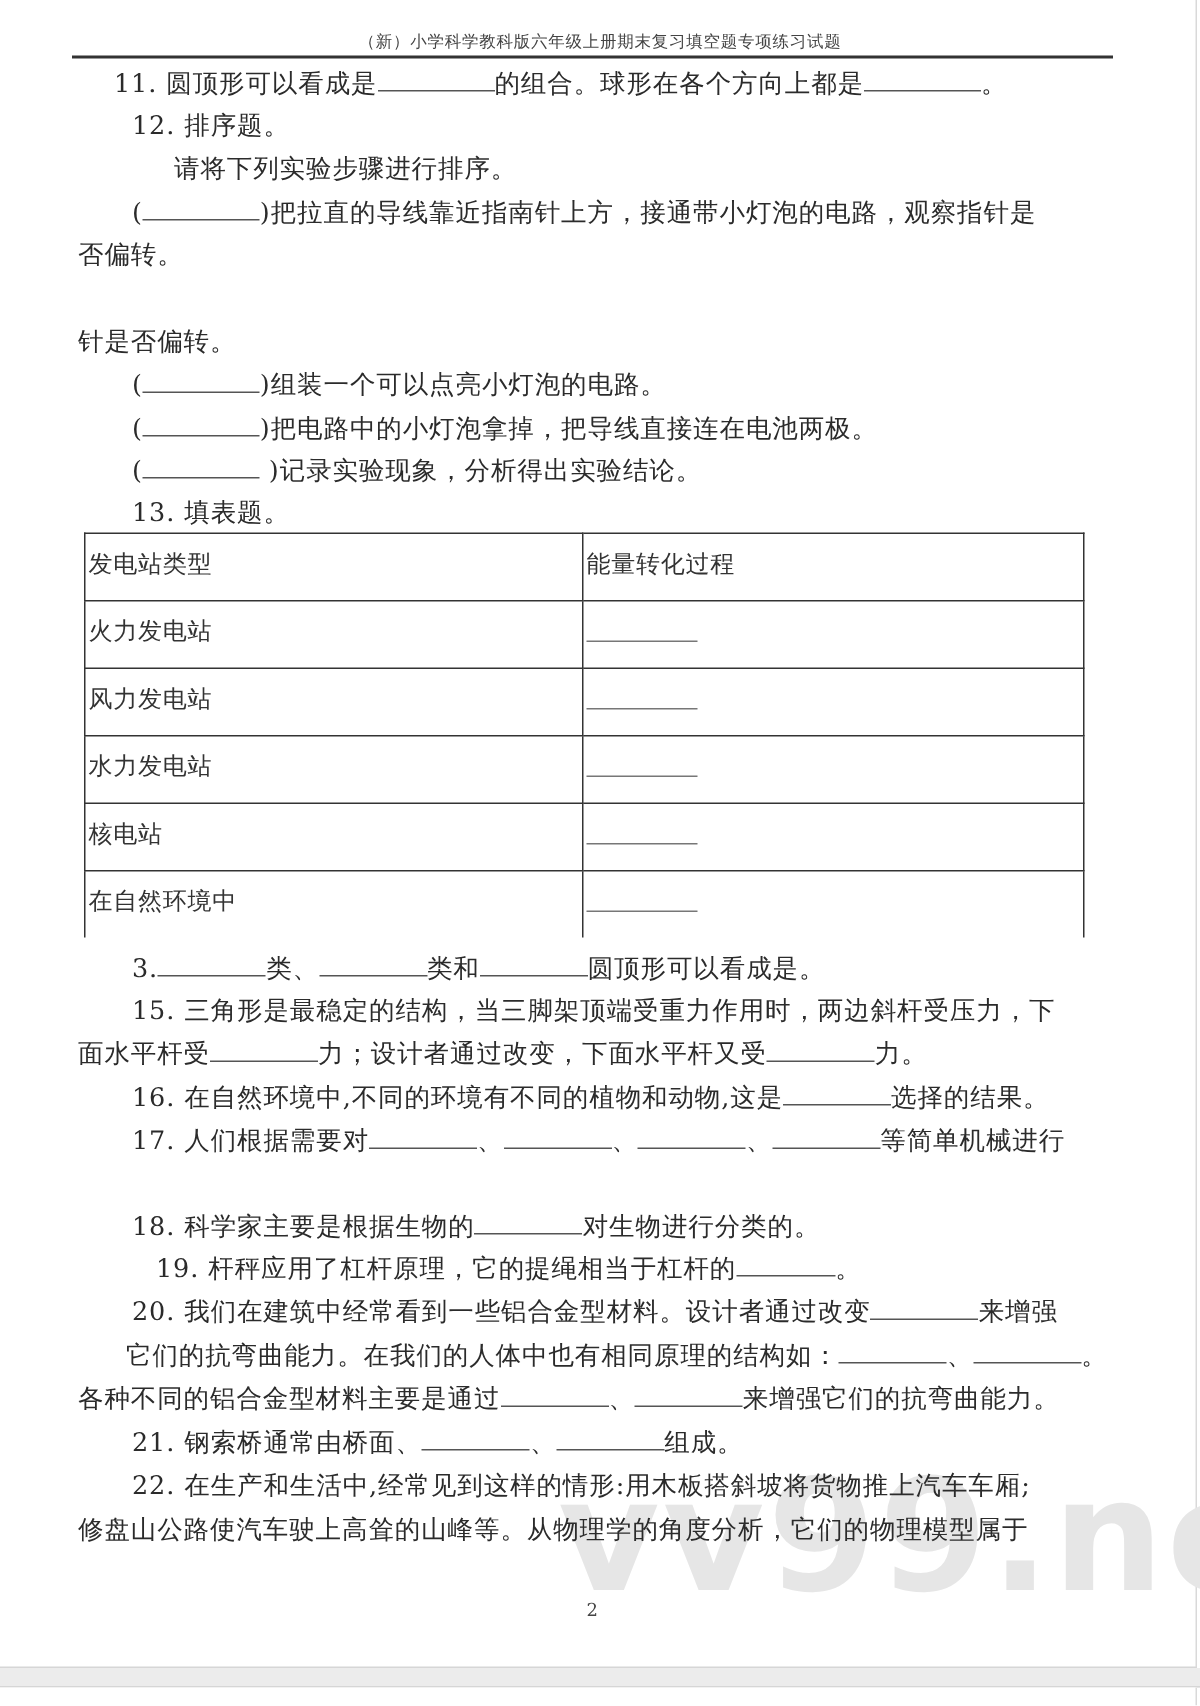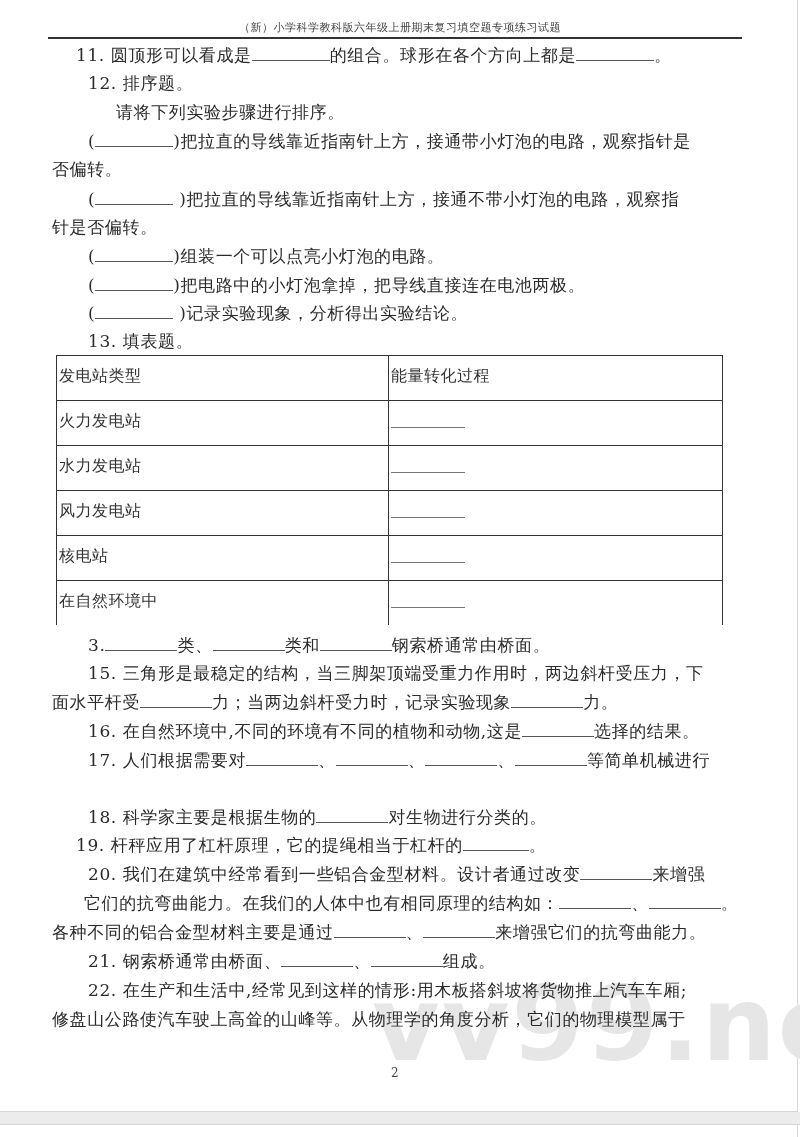--- a/index.html
+++ b/index.html
@@ -79,23 +79,20 @@
   </div>
 
   <div class="line" style="left:88px; top:72px;">12. 排序题。</div>
   <div class="line" style="left:116px; top:101px;">请将下列实验步骤进行排序。</div>
 
   <div class="line" style="left:88px; top:130px;">
     <span>(</span><span class="blank w78"></span><span>)</span><span>把拉直的导线靠近指南针上方，接通带小灯泡的电路，观察指针是</span>
   </div>
   <div class="line" style="left:52px; top:158px;">否偏转。</div>
 
-  <div class="line" style="left:88px; top:188px;">
-    <span>(</span><span class="blank w78"></span><span> )</span><span>把拉直的导线靠近指南针上方，接通不带小灯泡的电路，观察指</span>
-  </div>
   <div class="line" style="left:52px; top:216px;">针是否偏转。</div>
 
   <div class="line" style="left:88px; top:245px;">
     <span>(</span><span class="blank w78"></span><span>)</span><span>组装一个可以点亮小灯泡的电路。</span>
   </div>
   <div class="line" style="left:88px; top:274px;">
     <span>(</span><span class="blank w78"></span><span>)</span><span>把电路中的小灯泡拿掉，把导线直接连在电池两极。</span>
   </div>
   <div class="line" style="left:88px; top:302px;">
     <span>(</span><span class="blank w78"></span><span> )</span><span>记录实验现象，分析得出实验结论。</span>
@@ -116,29 +113,29 @@
     <tr>
       <td class="c1">
             <span class="cell-text">火力发电站</span>
           </td>
       <td>
             <span class="cell-blank"></span>
           </td>
     </tr>
     <tr>
       <td class="c1">
+            <span class="cell-text">风力发电站</span>
+          </td>
+      <td>
+            <span class="cell-blank"></span>
+          </td>
+    </tr>
+    <tr>
+      <td class="c1">
             <span class="cell-text">水力发电站</span>
-          </td>
-      <td>
-            <span class="cell-blank"></span>
-          </td>
-    </tr>
-    <tr>
-      <td class="c1">
-            <span class="cell-text">风力发电站</span>
           </td>
       <td>
             <span class="cell-blank"></span>
           </td>
     </tr>
     <tr>
       <td class="c1">
             <span class="cell-text">核电站</span>
           </td>
       <td>
@@ -150,41 +147,41 @@
             <span class="cell-text">在自然环境中</span>
           </td>
       <td>
             <span class="cell-blank"></span>
           </td>
     </tr>
   </tbody>
     </table>
 
   <div class="line" style="left:88px; top:634px;">
-    <span>3.</span><span class="blank w72"></span><span>类、</span><span class="blank w72"></span><span>类和</span><span class="blank w72"></span><span>钢索桥通常由桥面。</span>
+    <span>3.</span><span class="blank w72"></span><span>类、</span><span class="blank w72"></span><span>类和</span><span class="blank w72"></span><span>圆顶形可以看成是。</span>
   </div>
 
   <div class="line" style="left:88px; top:662px;">15. 三角形是最稳定的结构，当三脚架顶端受重力作用时，两边斜杆受压力，下</div>
   <div class="line" style="left:52px; top:691px;">
-    <span>面水平杆受</span><span class="blank w72"></span><span>力；当两边斜杆受力时，记录实验现象</span><span class="blank w72"></span><span>力。</span>
+    <span>面水平杆受</span><span class="blank w72"></span><span>力；设计者通过改变，下面水平杆又受</span><span class="blank w72"></span><span>力。</span>
   </div>
 
   <div class="line" style="left:88px; top:720px;">
     <span>16. 在自然环境中,不同的环境有不同的植物和动物,这是</span><span class="blank w72"></span><span>选择的结果。</span>
   </div>
 
   <div class="line" style="left:88px; top:749px;">
     <span>17. 人们根据需要对</span><span class="blank w72"></span><span>、</span><span class="blank w72"></span><span>、</span><span class="blank w72"></span><span>、</span><span class="blank w72"></span><span>等简单机械进行</span>
   </div>
 
   <div class="line" style="left:88px; top:806px;">
     <span>18. 科学家主要是根据生物的</span><span class="blank w72"></span><span>对生物进行分类的。</span>
   </div>
 
-  <div class="line" style="left:76px; top:834px;">
+  <div class="line" style="left:104px; top:834px;">
     <span>19. 杆秤应用了杠杆原理，它的提绳相当于杠杆的</span><span class="blank w66"></span><span>。</span>
   </div>
 
   <div class="line" style="left:88px; top:863px;">
     <span>20. 我们在建筑中经常看到一些铝合金型材料。设计者通过改变</span><span class="blank w72"></span><span>来增强</span>
   </div>
   <div class="line" style="left:52px; top:892px;margin-left:32px;">
     <span>它们的抗弯曲能力。在我们的人体中也有相同原理的结构如：</span><span class="blank w72"></span><span>、</span><span class="blank w72"></span><span>。</span>
   </div>
   <div class="line" style="left:52px; top:921px;">

